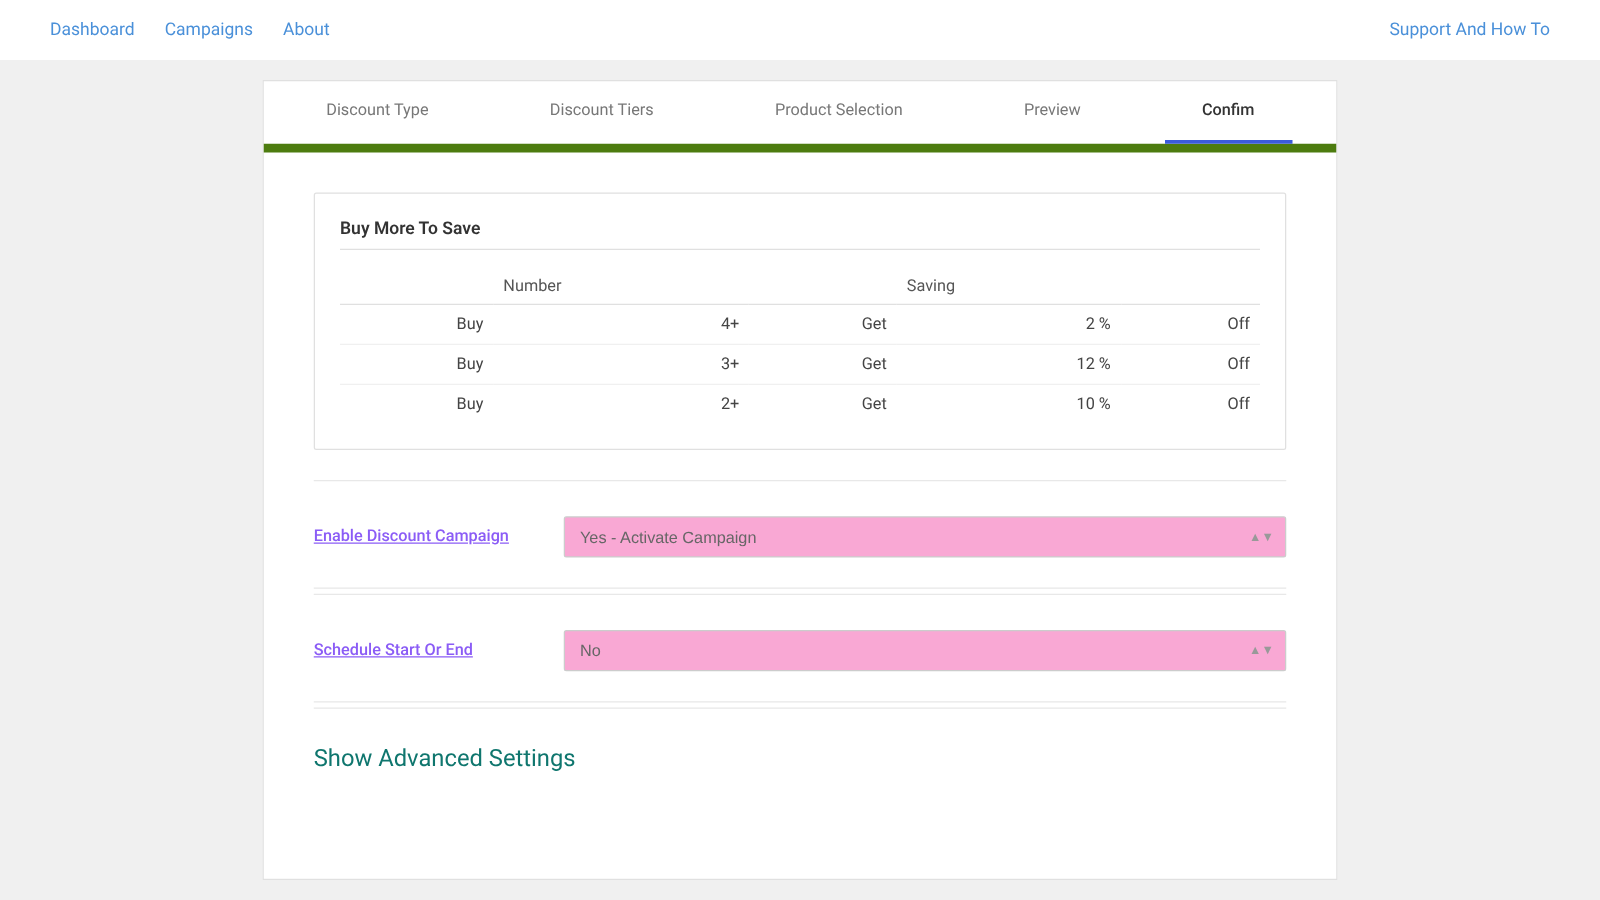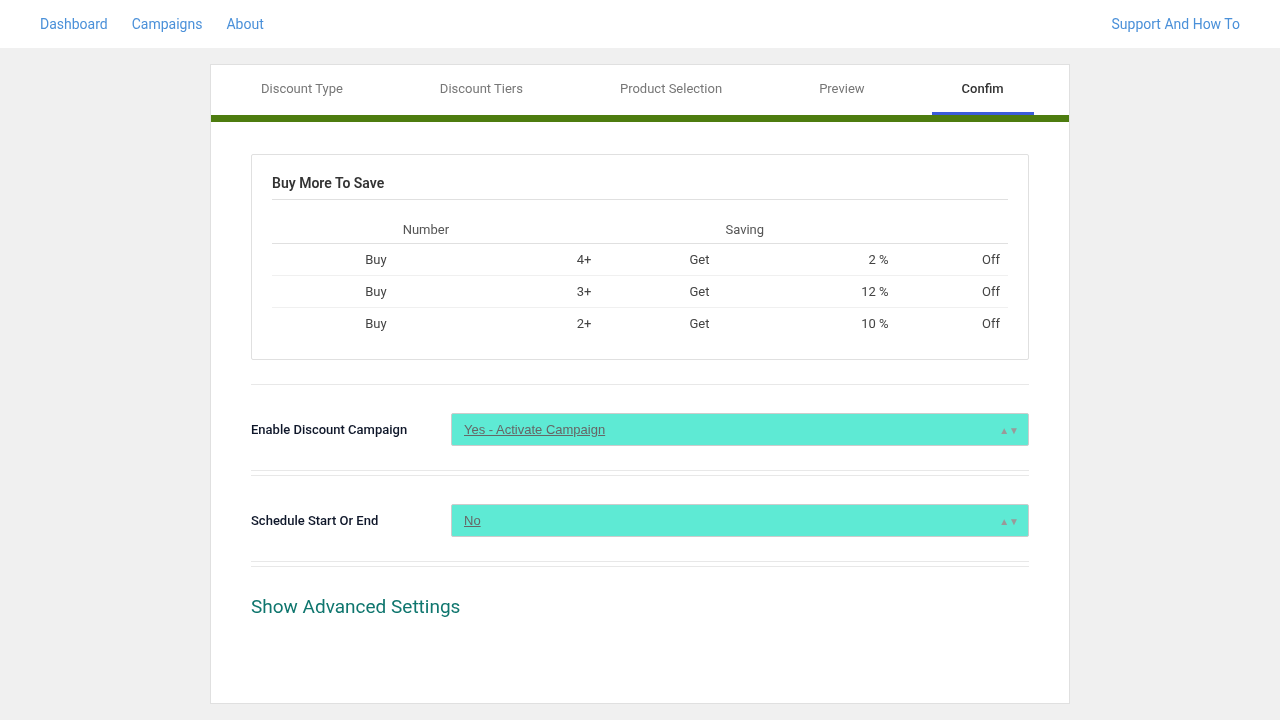--- a/index.html
+++ b/index.html
@@ -112,38 +112,38 @@
       padding: 24px 0;
       border-bottom: 1px solid #e8e8e8;
     }
     .form-row:last-of-type {
       border-bottom: none;
     }
     .form-label {
       width: 200px;
       font-size: 13px;
       font-weight: 500;
-      color: #0f172a;
+      color: #8b5cf6;
       flex-shrink: 0;
+      text-decoration: underline;
     }
     .form-select-wrapper {
       flex: 1;
       position: relative;
     }
     .form-select {
       width: 100%;
       padding: 8px 32px 8px 12px;
       border: 1px solid #ccc;
       border-radius: 2px;
       font-size: 13px;
       color: #666;
-      background: #5eead4;
+      background: #f9a8d4;
       appearance: none;
       cursor: pointer;
-      text-decoration: underline;
     }
     .select-arrow {
       position: absolute;
       right: 10px;
       top: 50%;
       transform: translateY(-50%);
       pointer-events: none;
       color: #999;
       font-size: 10px;
     }

